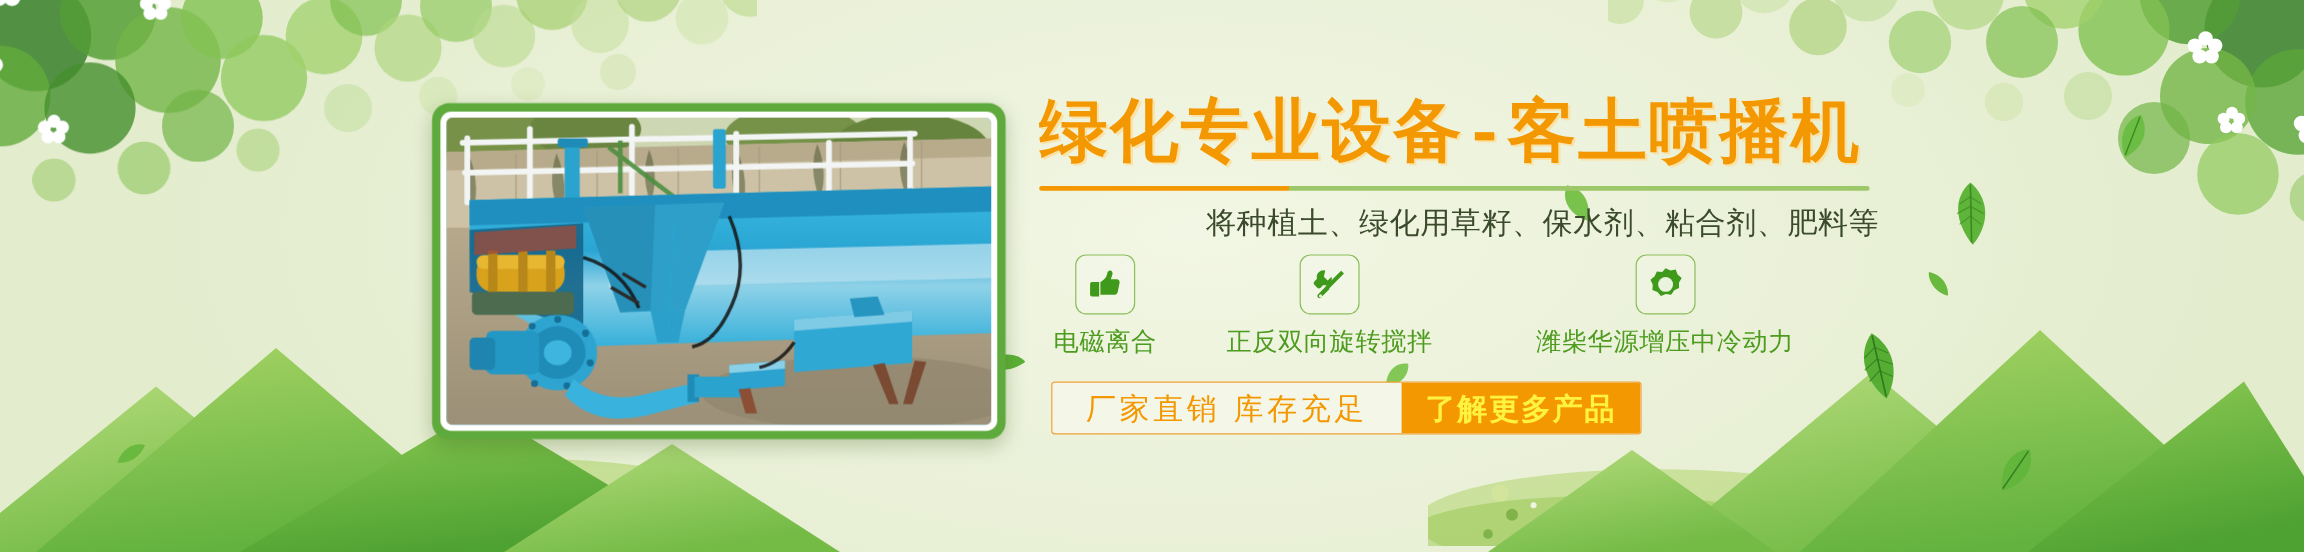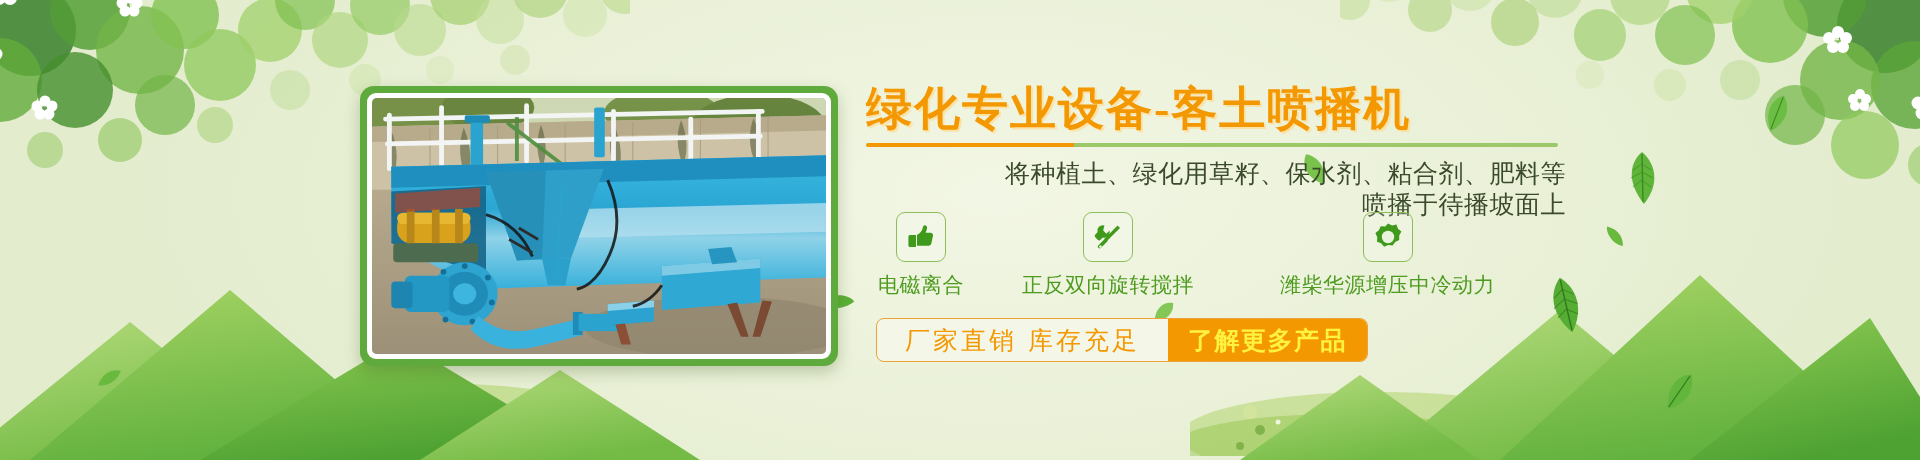--- a/index.html
+++ b/index.html
@@ -45,25 +45,25 @@
   .photo{
     width:100%;height:100%;border-radius:5px;overflow:hidden;position:relative;
     background:#3fb6dd;
   }
   .photo svg{display:block;width:100%;height:100%;}
 
   
   .content{position:absolute;left:866px;top:84px;width:700px;}
 
   .headline{
-    font-size:46px;font-weight:bold;letter-spacing:2px;line-height:1.08;
+    font-size:57px;font-weight:bold;letter-spacing:2px;line-height:1.08;
     color:#f39800;
     text-shadow:2px 2px 0 rgba(255,220,150,.75);
     white-space:nowrap;
-    font-family:Liberation Serif, serif;
+    font-family:Liberation Mono, monospace;
     margin:0;
   }
 
   .rule{
     margin-top:9px;height:4px;width:692px;
     background:linear-gradient(to right,#f39800 0,#f39800 208px,#9cc86a 208px,#9cc86a 100%);
     border-radius:2px;
   }
 
   .subtitle{
@@ -87,21 +87,21 @@
   .f-icon svg{display:block;}
   .f-label{
     margin-top:9px;font-size:21px;color:#4d9b1f;letter-spacing:.5px;white-space:nowrap;
     font-family:"DejaVu Sans","Liberation Sans",sans-serif;
   }
 
   
   .cta{
     position:absolute;left:876px;top:318px;height:42px;
     display:flex;align-items:stretch;
-    border:1.5px solid #f0a23a;border-radius:8px;overflow:hidden;
+    border:1.5px solid #f0a23a;border-radius:3px;overflow:hidden;
     background:#f4f7e8;
   }
   .cta-tag{
     display:flex;align-items:center;justify-content:center;
     padding:0 28px;font-size:25px;color:#f39800;letter-spacing:3px;white-space:nowrap;
     font-family:"DejaVu Sans","Liberation Sans",sans-serif;
   }
   .cta-btn{
     display:flex;align-items:center;justify-content:center;
     padding:0 20px;background:#f39800;color:#fff33f;font-size:25px;font-weight:bold;
@@ -603,21 +603,20 @@
         </svg>
       </div>
     </div>
   </div>
 
   <div class="content">
     <h1 class="headline">绿化专业设备-客土喷播机</h1>
     <div class="rule"></div>
     <div class="subtitle">
       <div>将种植土、绿化用草籽、保水剂、粘合剂、肥料等</div>
-      <div>喷播于待播坡面上</div>
     </div>
   </div>
 
   <div class="features">
 
     <div class="feature f1">
       <div class="f-icon">
         <svg width="30" height="30" viewBox="0 0 30 30" fill="#3f9a1c">
           <path d="M4 13 h6 v12 H4 a1.6 1.6 0 0 1 -1.6 -1.6 v-8.8 A1.6 1.6 0 0 1 4 13 Z"></path>
           <path d="M11 13 c3.2 -1.4 5.4 -4.4 5.8 -7.4 c.2 -1.6 1.6 -2.6 2.9 -2.1 c1.2 .5 1.7 1.9 1.3 3.2 l-1.3 4.1 h4.9 c1.6 0 2.7 1.4 2.4 2.9 l-1.6 7.6 c-.3 1.4 -1.5 2.4 -2.9 2.4 H11 Z"></path>

